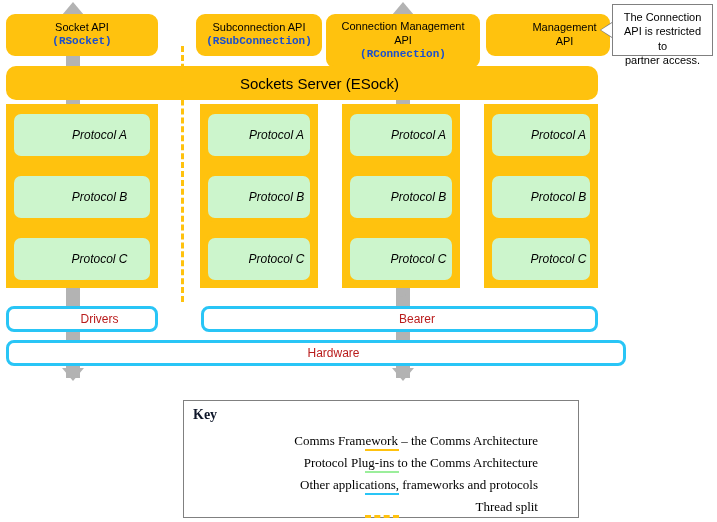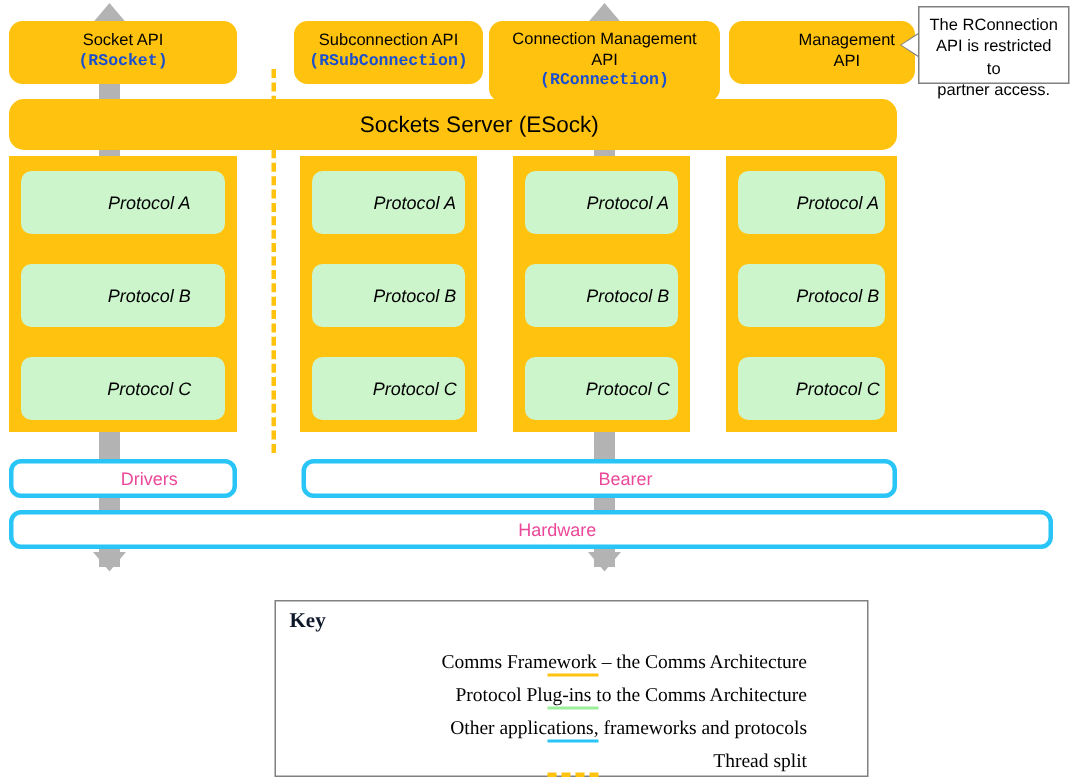--- a/index.html
+++ b/index.html
@@ -81,21 +81,21 @@
     font-size: 12px;
     color: #000;
   }
 
   
   .blue-box {
     background: #ffffff;
     border: 3px solid #29C5F6;
     border-radius: 8px;
     font-size: 12px;
-    color: #ec4899;
+    color: #b91c1c;
     text-align: center;
   }
 
   
   .thread {
     position: absolute;
     background: #B3B3B3;
   }
   .thread-arrow {
     position: absolute;
@@ -226,21 +226,21 @@
   <div class="box api-box" style="left:326px; top:14px; width:154px; height:54px;">
     <span>Connection Management API</span>
     <span class="mono">(<span>RConnection</span>)</span>
   </div>
 
   <div class="box api-box dim" style="left:486px; top:14px; width:124px; height:42px;padding-left:37px;">
     <span>Management API</span>
   </div>
 
   <div class="callout" style="left:612px; top:4px; width:101px; height:52px;">
-    <div>The RConnection</div>
+    <div>The Connection</div>
     <div>API is restricted to</div>
     <div>partner access.</div>
   </div>
   <div class="callout-tail" style="left:600px; top:22px;"></div>
   <div class="callout-tail-inner" style="left:601px; top:23px;"></div>
 
   <div class="box esock" style="left:6px; top:66px; width:592px; height:34px;">
     <span>Sockets Server (ESock)</span>
   </div>
 
@@ -284,21 +284,21 @@
   </div>
 
   <div class="split-line" style="left:181px; top:46px; height:256px;"></div>
 
   <div class="box blue-box" style="left:6px; top:306px; width:152px; height:26px;">
     <span>Drivers</span>
   </div>
   <div class="box blue-box" style="left:201px; top:306px; width:397px; height:26px;">
     <span>Bearer</span>
   </div>
-  <div class="box blue-box" style="left:6px; top:340px; width:696px; height:26px;">
+  <div class="box blue-box" style="left:6px; top:340px; width:620px; height:26px;">
     <span>Hardware</span>
   </div>
 
   <div class="key-panel" style="left:183px; top:400px; width:396px; height:118px;">
     <div class="key-title">Key</div>
 
     <div class="key-row" style="left:8px; top:32px; width:380px;">
       <span class="key-label">Comms Framework – the Comms Architecture</span>
       <span class="key-swatch sw-orange"></span>
     </div>

